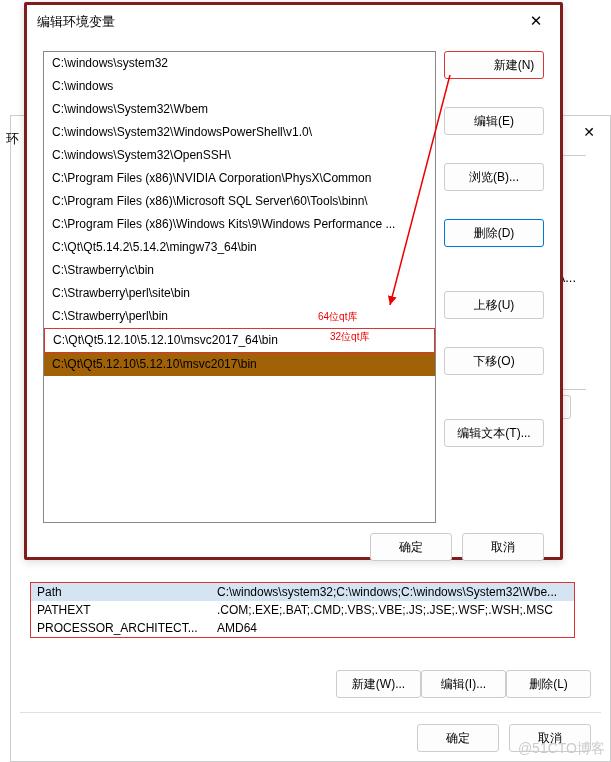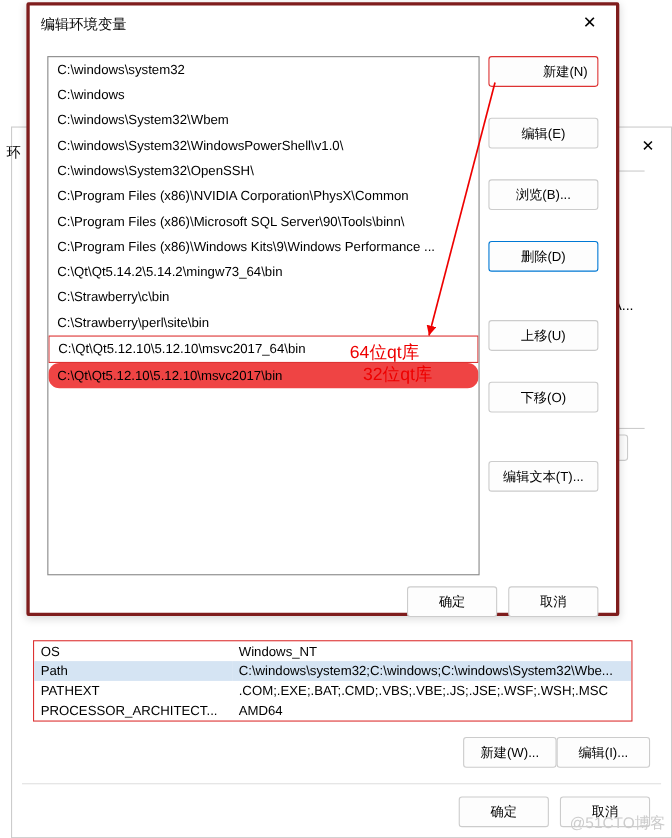--- a/index.html
+++ b/index.html
@@ -11,29 +11,29 @@
 .bg-letter { position: absolute; right: 35px; top: 270px; font-size: 13px; }
 .bg-btn-d { position: absolute; right: 40px; top: 395px; width: 60px; height: 24px; border: 1px solid #ccc; background: #fdfdfd; text-align: center; line-height: 22px; border-radius: 3px; }
 .main { position: absolute; left: 24px; top: 2px; width: 539px; height: 558px; background: #fff; border: 3px solid #7f1d1d; border-radius: 2px; box-shadow: 0 2px 8px rgba(0,0,0,0.15); }
 .titlebar { height: 34px; display: flex; align-items: center; padding: 0 10px; }
 .title { font-size: 13px; flex: 1; }
 .close-x { width: 28px; height: 28px; text-align: center; line-height: 26px; font-size: 15px; cursor: pointer; }
 .content { padding: 12px 16px 6px 16px; display: flex; gap: 8px; justify-content: flex-end; }
 .listbox { flex: 1; border: 1px solid #888; height: 472px; overflow: hidden; background: #fff; }
 .listbox .item { padding: 3px 8px; white-space: nowrap; overflow: hidden; text-overflow: ellipsis; font-size: 12px; line-height: 17px; }
 .listbox .hi1 { border: 1px solid #d33; }
-.listbox .sel { background: #ef4444; border-radius: 10px; }
+.listbox .sel { background: #a16207; }
 .btns { width: 100px; display: flex; flex-direction: column; gap: 8px; }
 .btn { height: 28px; border: 1px solid #ccc; background: #fdfdfd; border-radius: 3px; cursor: pointer; font-size: 12px; text-align: center; line-height: 26px; }
 .btn.hi { border: 1px solid #d33; padding-left: 40px; }
 .btn.hi2 { border: 1px solid #0078d4; }
 .spacer { height: 12px; }
 .dlg-btns { display: flex; justify-content: flex-end; gap: 10px; padding: 4px 16px 12px; }
 .dlg-btns .btn { width: 82px; }
-.anno { position: absolute; color: #e00; font-size: 16px; pointer-events: none; }
+.anno { position: absolute; color: #e00; font-size: 10px; pointer-events: none; }
 svg.arrow { position: absolute; pointer-events: none; }
 .table-wrap { position: absolute; left: 30px; top: 582px; width: 545px; border: 1px solid #d33; }
 .table-wrap table { width: 100%; border-collapse: collapse; }
 .table-wrap td { padding: 2px 6px; font-size: 12px; white-space: nowrap; overflow: hidden; text-overflow: ellipsis; }
 .table-wrap tr.sel td { background: #d5e4f3; margin-left: 48px; }
 .col1 { width: 180px; }
 .bottom-btns1 { position: absolute; left: 0; right: 20px; top: 670px; display: flex; justify-content: flex-end; }
 .bottom-btns1 .btn { width: 85px; }
 .bottom-btns2 { position: absolute; left: 0; right: 20px; top: 724px; display: flex; justify-content: flex-end; gap: 10px; }
 .bottom-btns2 .btn { width: 82px; }
@@ -57,25 +57,26 @@
     <div class="close-x">✕</div>
   </div>
   <div class="content">
     <div class="listbox">
       <div class="item">C:\windows\system32</div>
       <div class="item">C:\windows</div>
       <div class="item">C:\windows\System32\Wbem</div>
       <div class="item">C:\windows\System32\WindowsPowerShell\v1.0\</div>
       <div class="item">C:\windows\System32\OpenSSH\</div>
       <div class="item">C:\Program Files (x86)\NVIDIA Corporation\PhysX\Common</div>
-      <div class="item">C:\Program Files (x86)\Microsoft SQL Server\90\Tools\binn\</div>
+      <div class="item">C:\Program Files (x86)\Microsoft SQL Server\60\Tools\binn\</div>
       <div class="item">C:\Program Files (x86)\Windows Kits\9\Windows Performance ...</div>
       <div class="item">C:\Qt\Qt5.14.2\5.14.2\mingw73_64\bin</div>
       <div class="item">C:\Strawberry\c\bin</div>
       <div class="item">C:\Strawberry\perl\site\bin</div>
+      <div class="item">C:\Strawberry\perl\bin</div>
       <div class="item hi1">C:\Qt\Qt5.12.10\5.12.10\msvc2017_64\bin</div>
       <div class="item sel">C:\Qt\Qt5.12.10\5.12.10\msvc2017\bin</div>
     </div>
     <div class="btns">
       <div class="btn hi">新建(N)</div>
       <div class="spacer"></div>
       <div class="btn">编辑(E)</div>
       <div class="spacer"></div>
       <div class="btn">浏览(B)...</div>
       <div class="spacer"></div>
@@ -101,43 +102,40 @@
       </marker>
     </defs>
   <line x1="70" y1="10" x2="10" y2="240" stroke="#e00" stroke-width="1.5" marker-end="url(#ah)"></line>
 </svg>
 <div class="anno" style="left:318px;top:310px">64位qt库</div>
 <div class="anno" style="left:330px;top:330px">32位qt库</div>
 
 <div class="table-wrap">
   <table>
     <tbody>
-        <tr>
-          <td class="col1">OS</td>
-          <td>Windows_NT</td>
-        </tr>
     <tr class="sel">
           <td class="col1">Path</td>
           <td>C:\windows\system32;C:\windows;C:\windows\System32\Wbe...</td>
         </tr>
     <tr>
           <td class="col1">PATHEXT</td>
           <td>.COM;.EXE;.BAT;.CMD;.VBS;.VBE;.JS;.JSE;.WSF;.WSH;.MSC</td>
         </tr>
     <tr>
           <td class="col1">PROCESSOR_ARCHITECT...</td>
           <td>AMD64</td>
         </tr>
   </tbody>
     </table>
 </div>
 
 <div class="bottom-btns1">
   <div class="btn">新建(W)...</div>
   <div class="btn">编辑(I)...</div>
+  <div class="btn">删除(L)</div>
 </div>
 
 <div class="divider"></div>
 
 <div class="bottom-btns2">
   <div class="btn">确定</div>
   <div class="btn">取消</div>
 </div>
 
 <div class="watermark">@51CTO博客</div>

